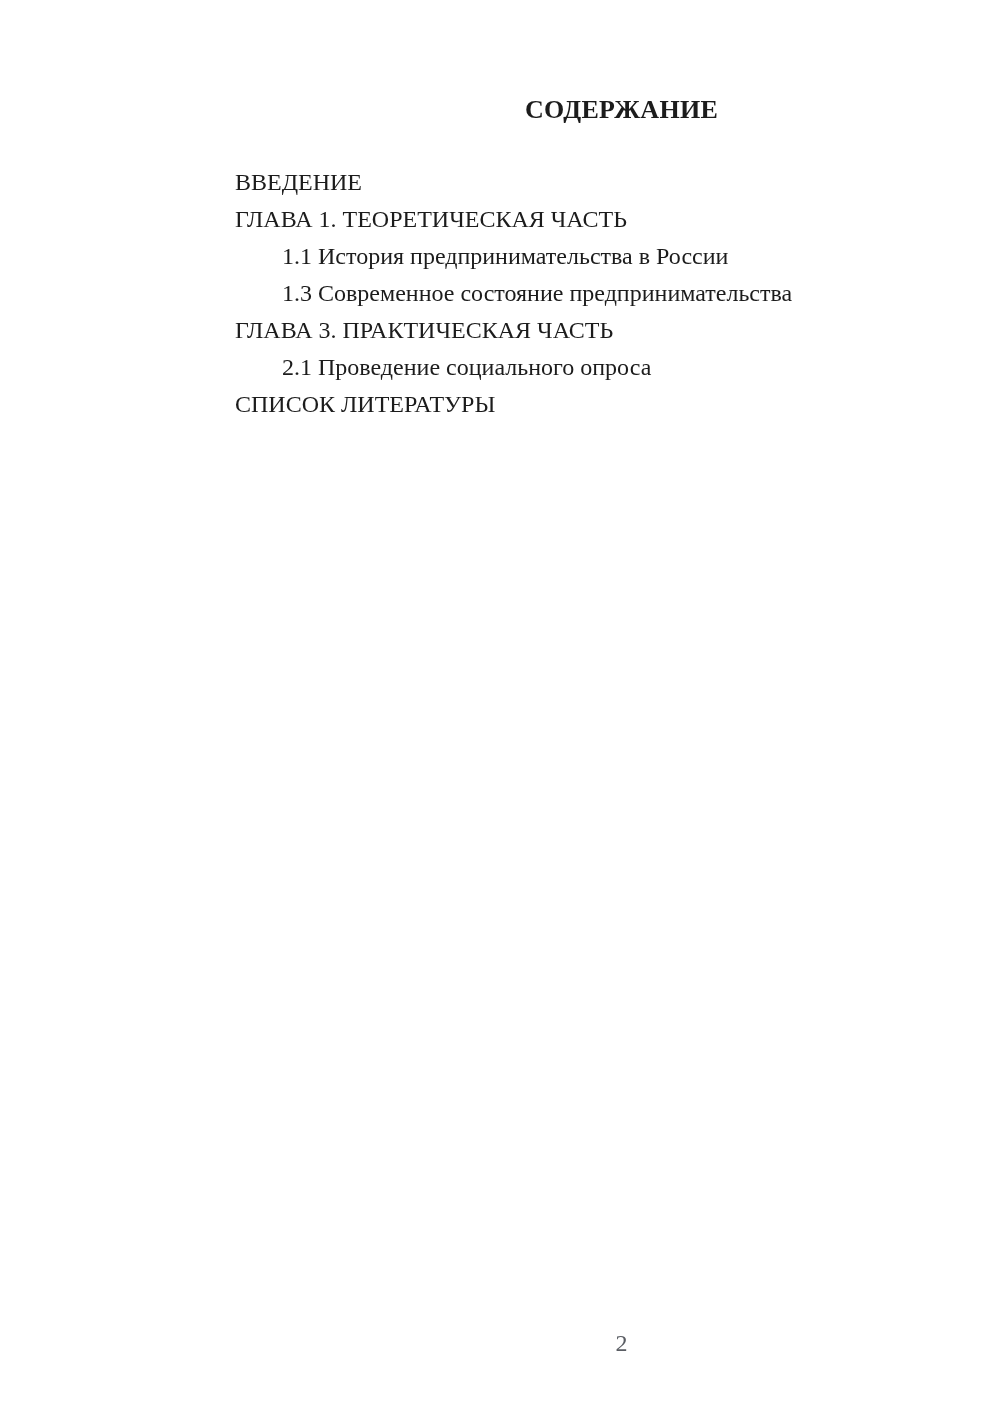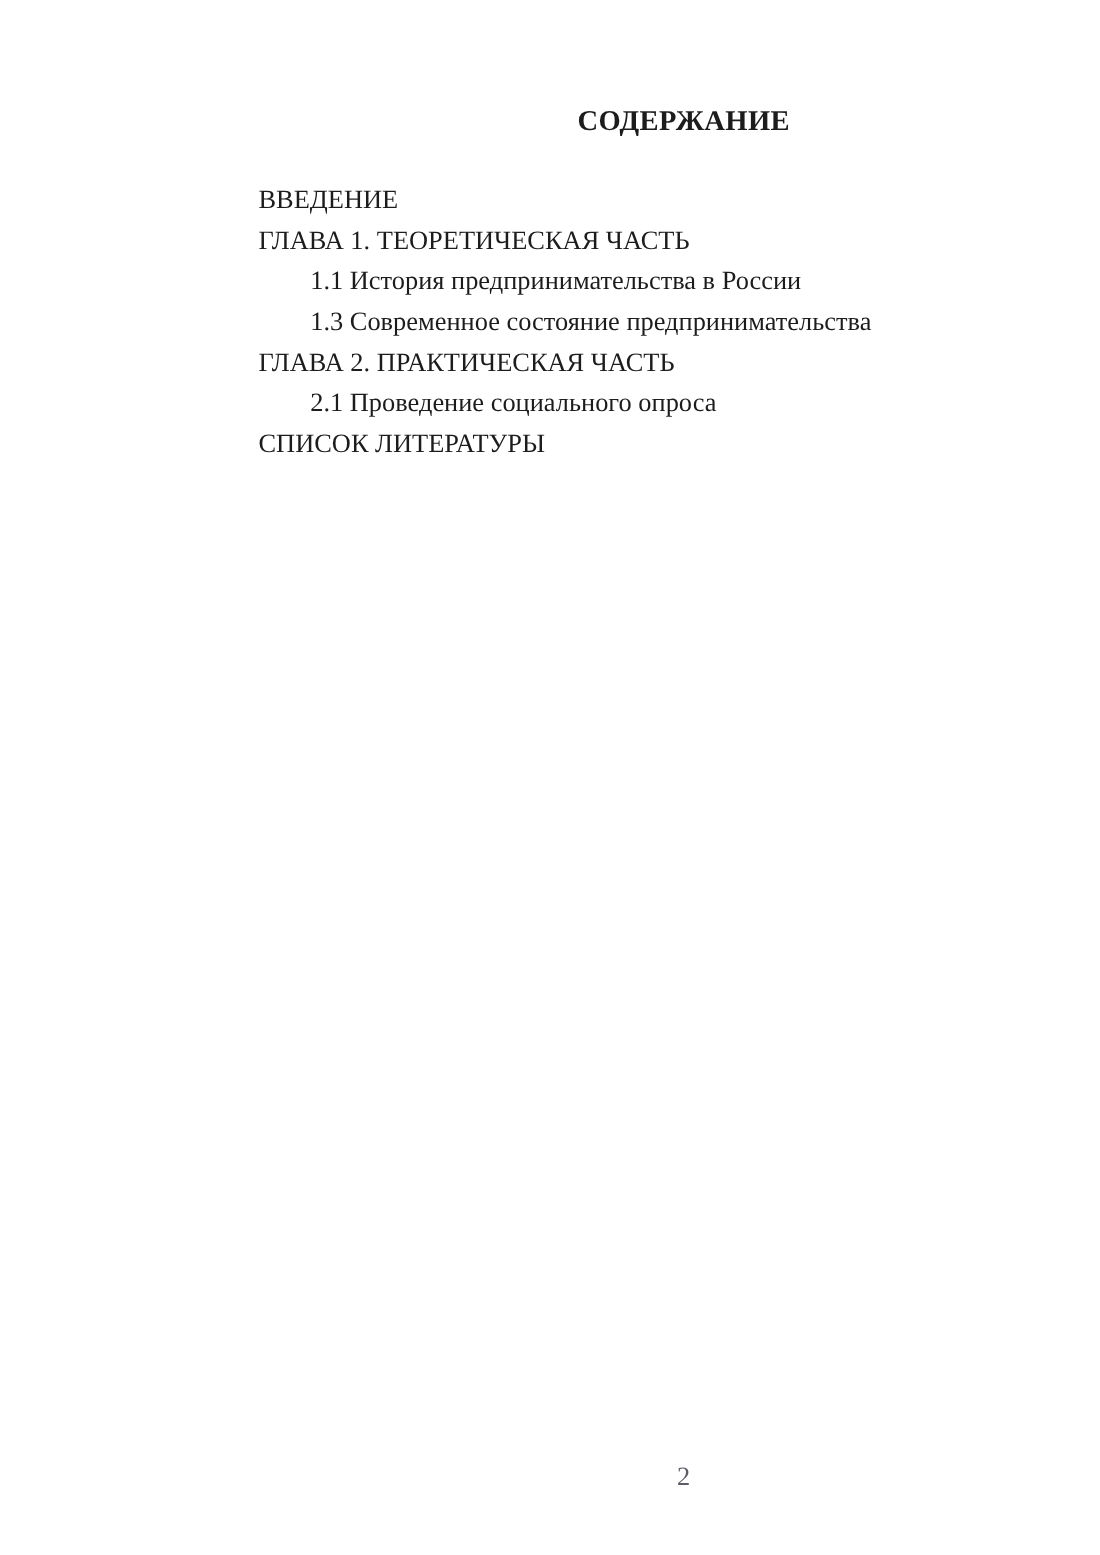--- a/index.html
+++ b/index.html
@@ -87,21 +87,21 @@
   </div>
       <div class="toc-row indent">
     <span class="toc-label">1.1 История предпринимательства в России</span>
     <span class="toc-page">5</span>
   </div>
       <div class="toc-row indent">
     <span class="toc-label">1.3 Современное состояние предпринимательства</span>
     <span class="toc-page">9</span>
   </div>
       <div class="toc-row">
-    <span class="toc-label">ГЛАВА 2. ПРАКТИЧЕСКАЯ ЧАСТЬ</span>
+    <span class="toc-label">ГЛАВА 3. ПРАКТИЧЕСКАЯ ЧАСТЬ</span>
     <span class="toc-page">14</span>
   </div>
       <div class="toc-row indent">
     <span class="toc-label">2.1 Проведение социального опроса</span>
     <span class="toc-page">14</span>
   </div>
       <div class="toc-row">
     <span class="toc-label">СПИСОК ЛИТЕРАТУРЫ</span>
     <span class="toc-page">24</span>
   </div>

